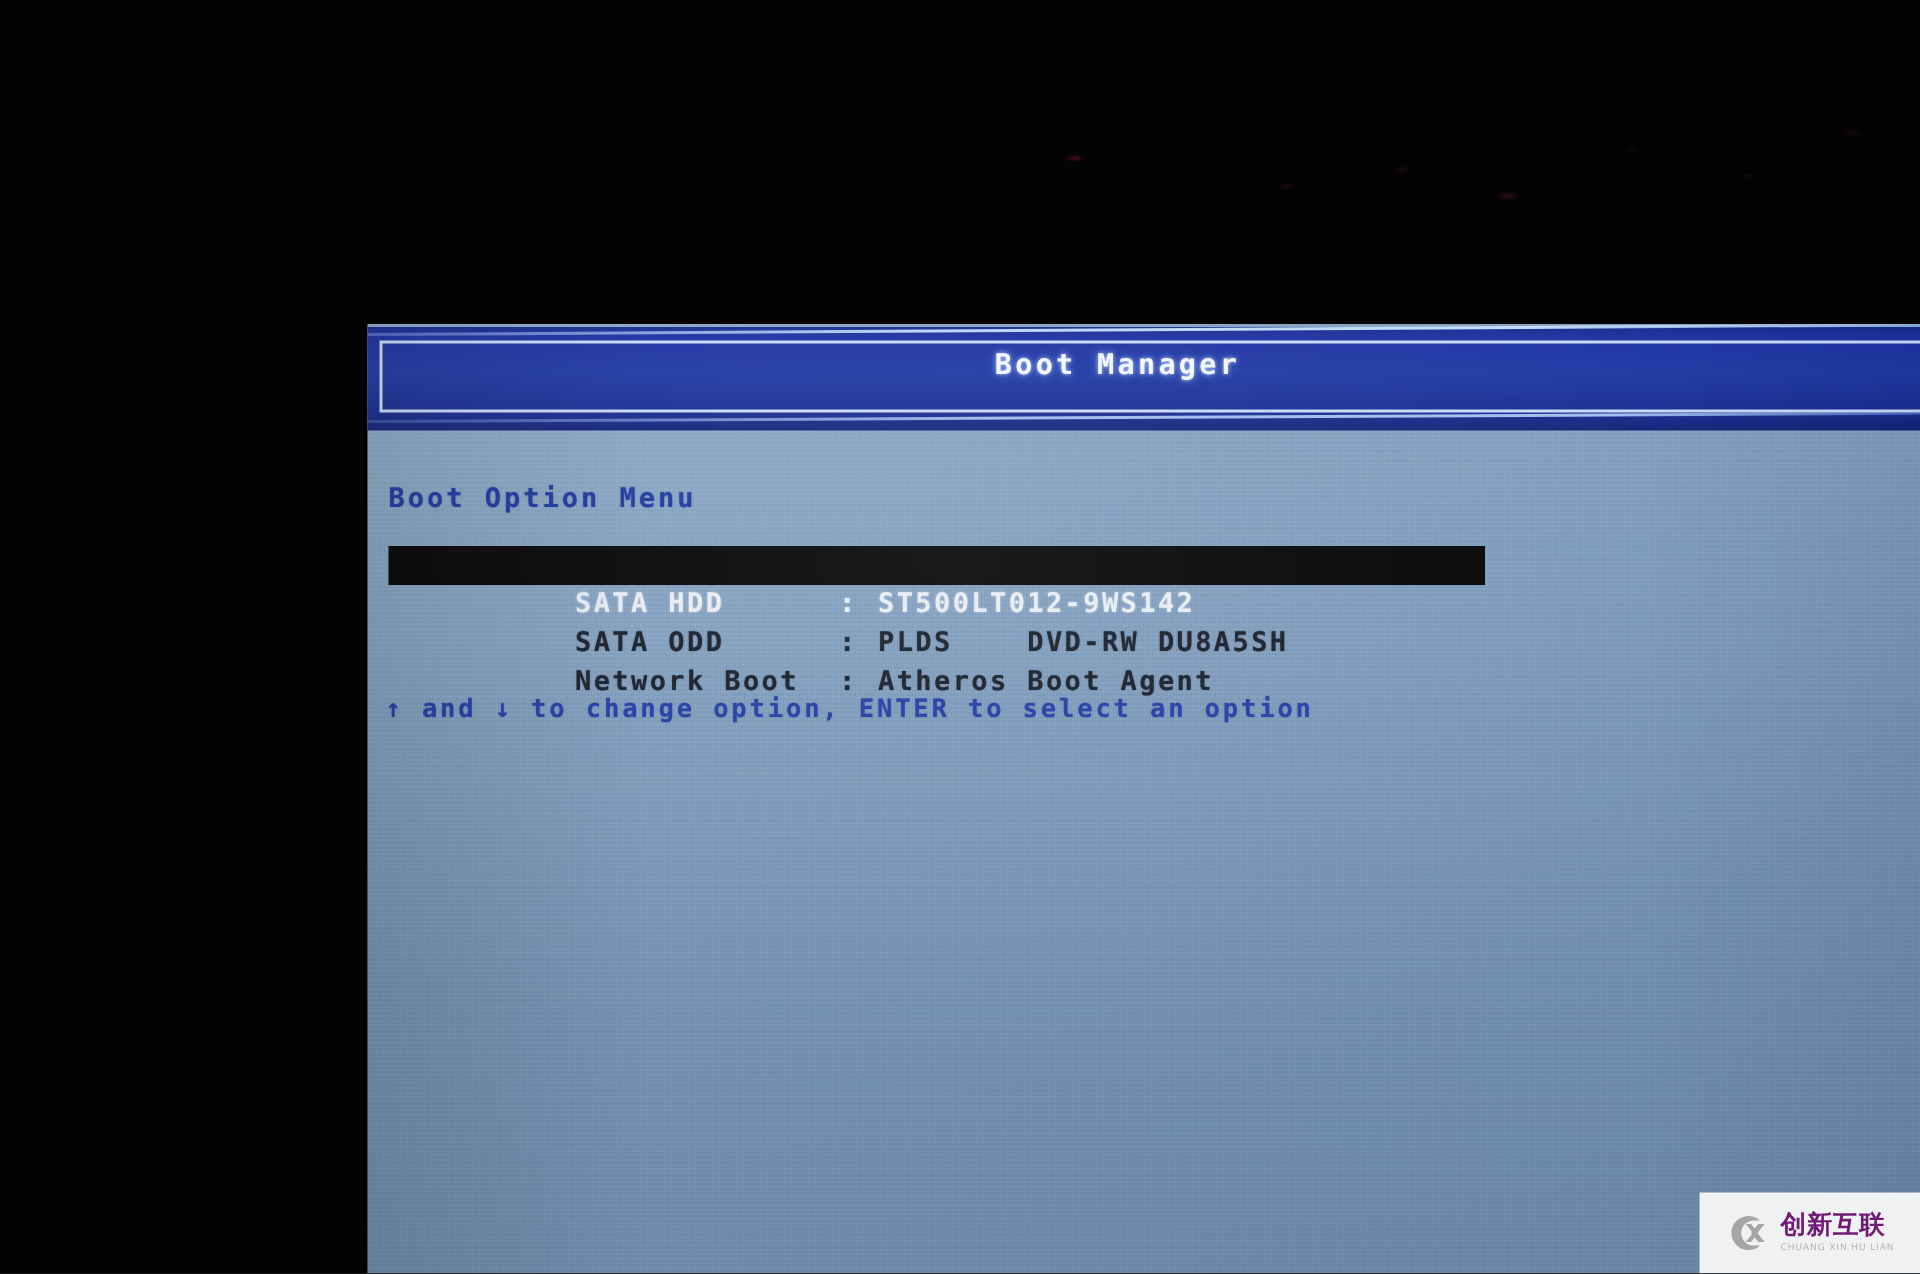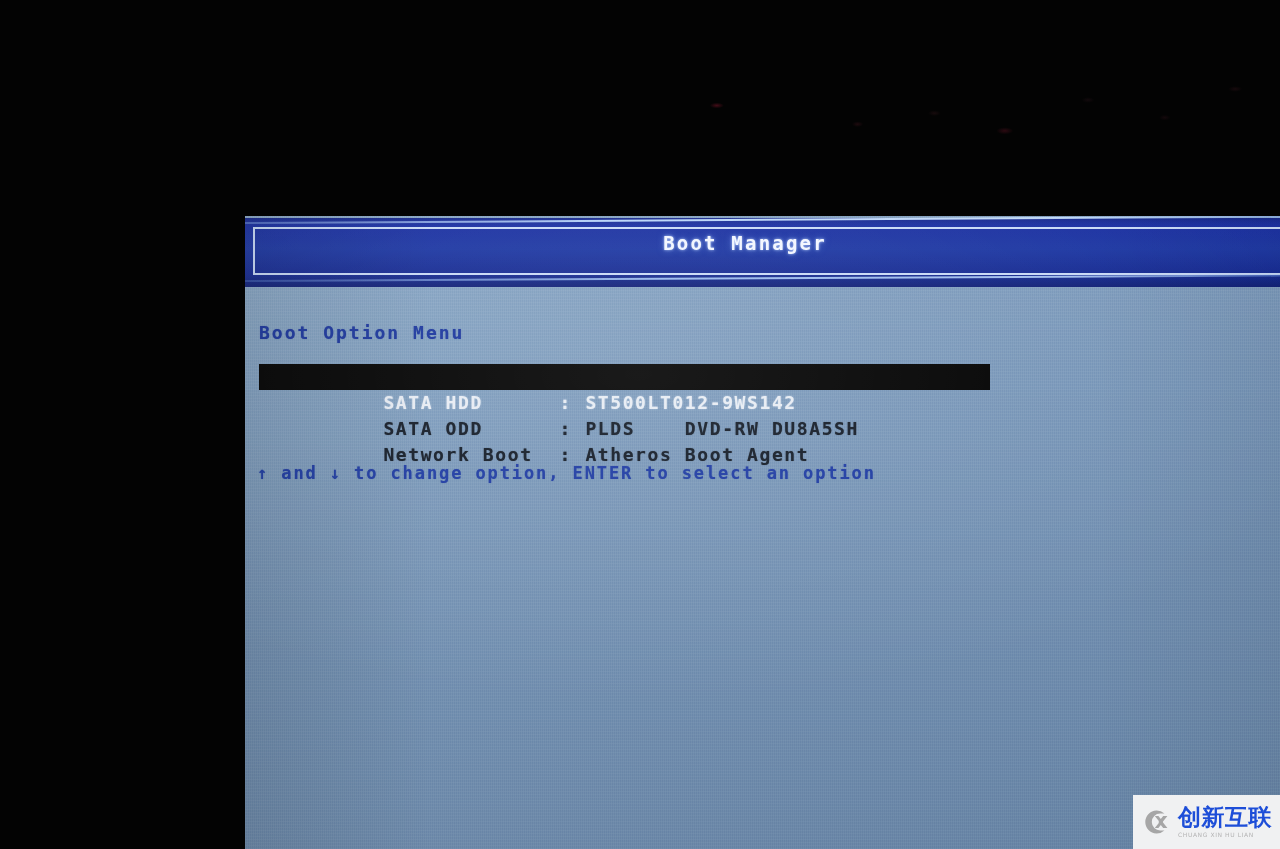--- a/index.html
+++ b/index.html
@@ -210,23 +210,23 @@
     width: 30px; height: 30px;
     flex: none;
   }
   #watermark .wm-texts {
     display: flex;
     flex-direction: column;
     line-height: 1;
   }
   #watermark .wm-cn {
     font-family: "DejaVu Sans", sans-serif;
-    font-size: 23px;
-    font-weight: bold;
-    color: #1d4ed8;
+    font-size: 17px;
+    font-weight: bold;
+    color: #701a75;
     letter-spacing: 0.5px;
   }
   #watermark .wm-en {
     font-family: "DejaVu Sans", sans-serif;
     font-size: 6px;
     color: #b4b4b4;
     letter-spacing: 0.6px;
     margin-top: 3px;
   }
 </style>

